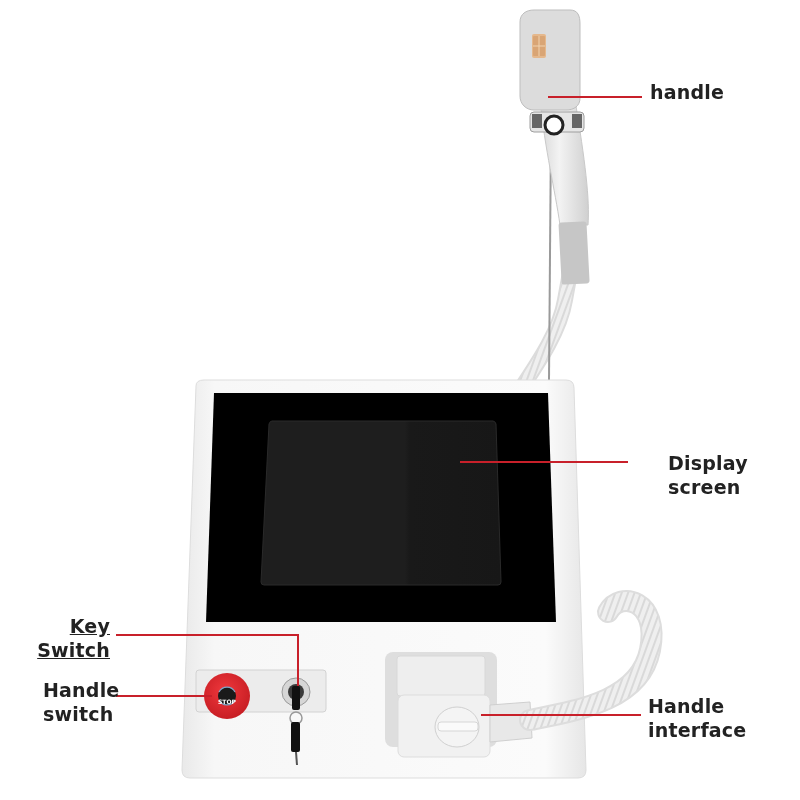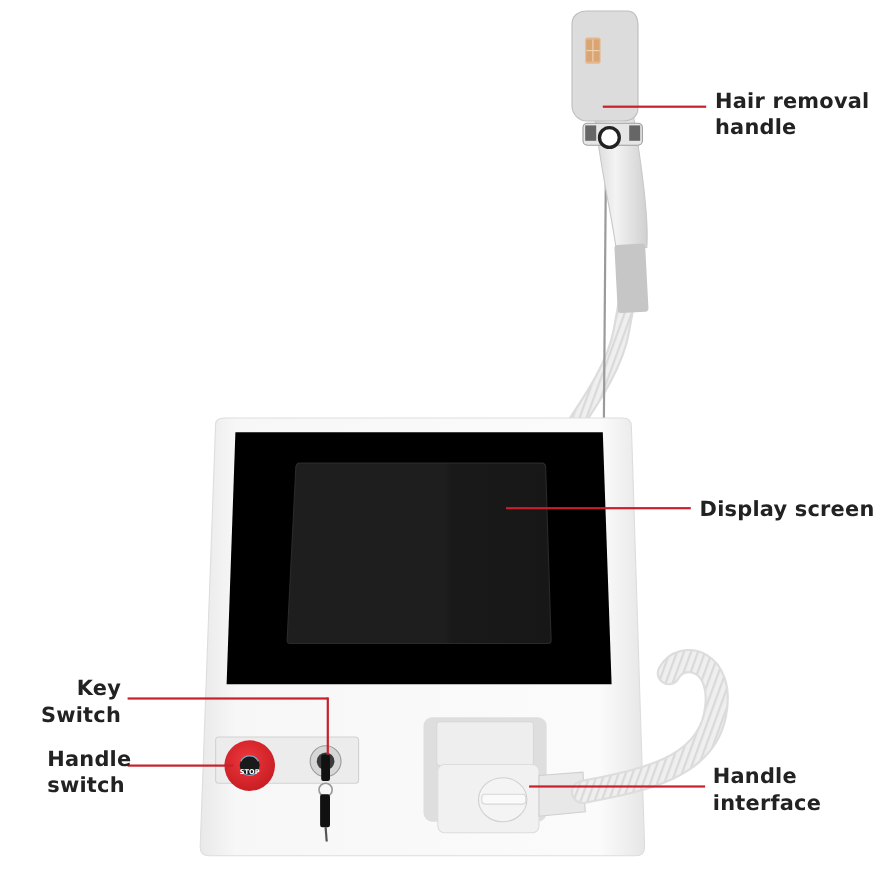--- a/index.html
+++ b/index.html
@@ -1,18 +1,18 @@
 <!DOCTYPE html>
 <html><head>
 <meta charset="utf-8">
 <style>
   html, body { margin:0; padding:0; background:#ffffff; }
   body { width:800px; height:800px; position:relative; overflow:hidden; font-family:"DejaVu Sans", sans-serif; }
   .label { position:absolute; font-weight:bold; color:#222222; font-size:19px; line-height:24px; letter-spacing:0.2px; }
-  .label-right { text-align:right; }
+  .label-right { text-align:right;text-decoration:underline; }
   .leader { position:absolute; background:#c8202a; }
   .device { position:absolute; }
 </style>
 </head>
 <body>
 
 <svg class="device" width="800" height="800" viewBox="0 0 800 800" style="left:0;top:0;">
   <defs>
     <linearGradient id="bodyGrad" x1="0" x2="1" y1="0" y2="0">
       <stop offset="0" stop-color="#e9e9e9"></stop>
@@ -109,25 +109,24 @@
 </div>
 
 <div class="leader" style="left:548px;top:96px;width:94px;height:1.5px;"></div>
 <div class="leader" style="left:460px;top:461px;width:168px;height:1.5px;"></div>
 <div class="leader" style="left:116px;top:634px;width:182px;height:1.5px;"></div>
 <div class="leader" style="left:297px;top:634px;width:1.5px;height:52px;"></div>
 <div class="leader" style="left:116px;top:695px;width:96px;height:1.5px;"></div>
 <div class="leader" style="left:481px;top:714px;width:160px;height:1.5px;"></div>
 
 <div class="label" style="left:650px;top:80px;">
-  <div>Hair removal</div>
   <div>handle</div>
 </div>
 
-<div class="label" style="left:636px;top:451px;">
+<div class="label" style="left:668px;top:451px;">
   <div>Display screen</div>
 </div>
 
 <div class="label label-right" style="left:20px;top:614px;width:90px;">
   <div>Key</div>
   <div>Switch</div>
 </div>
 
 <div class="label" style="left:43px;top:678px;">
   <div>Handle</div>

